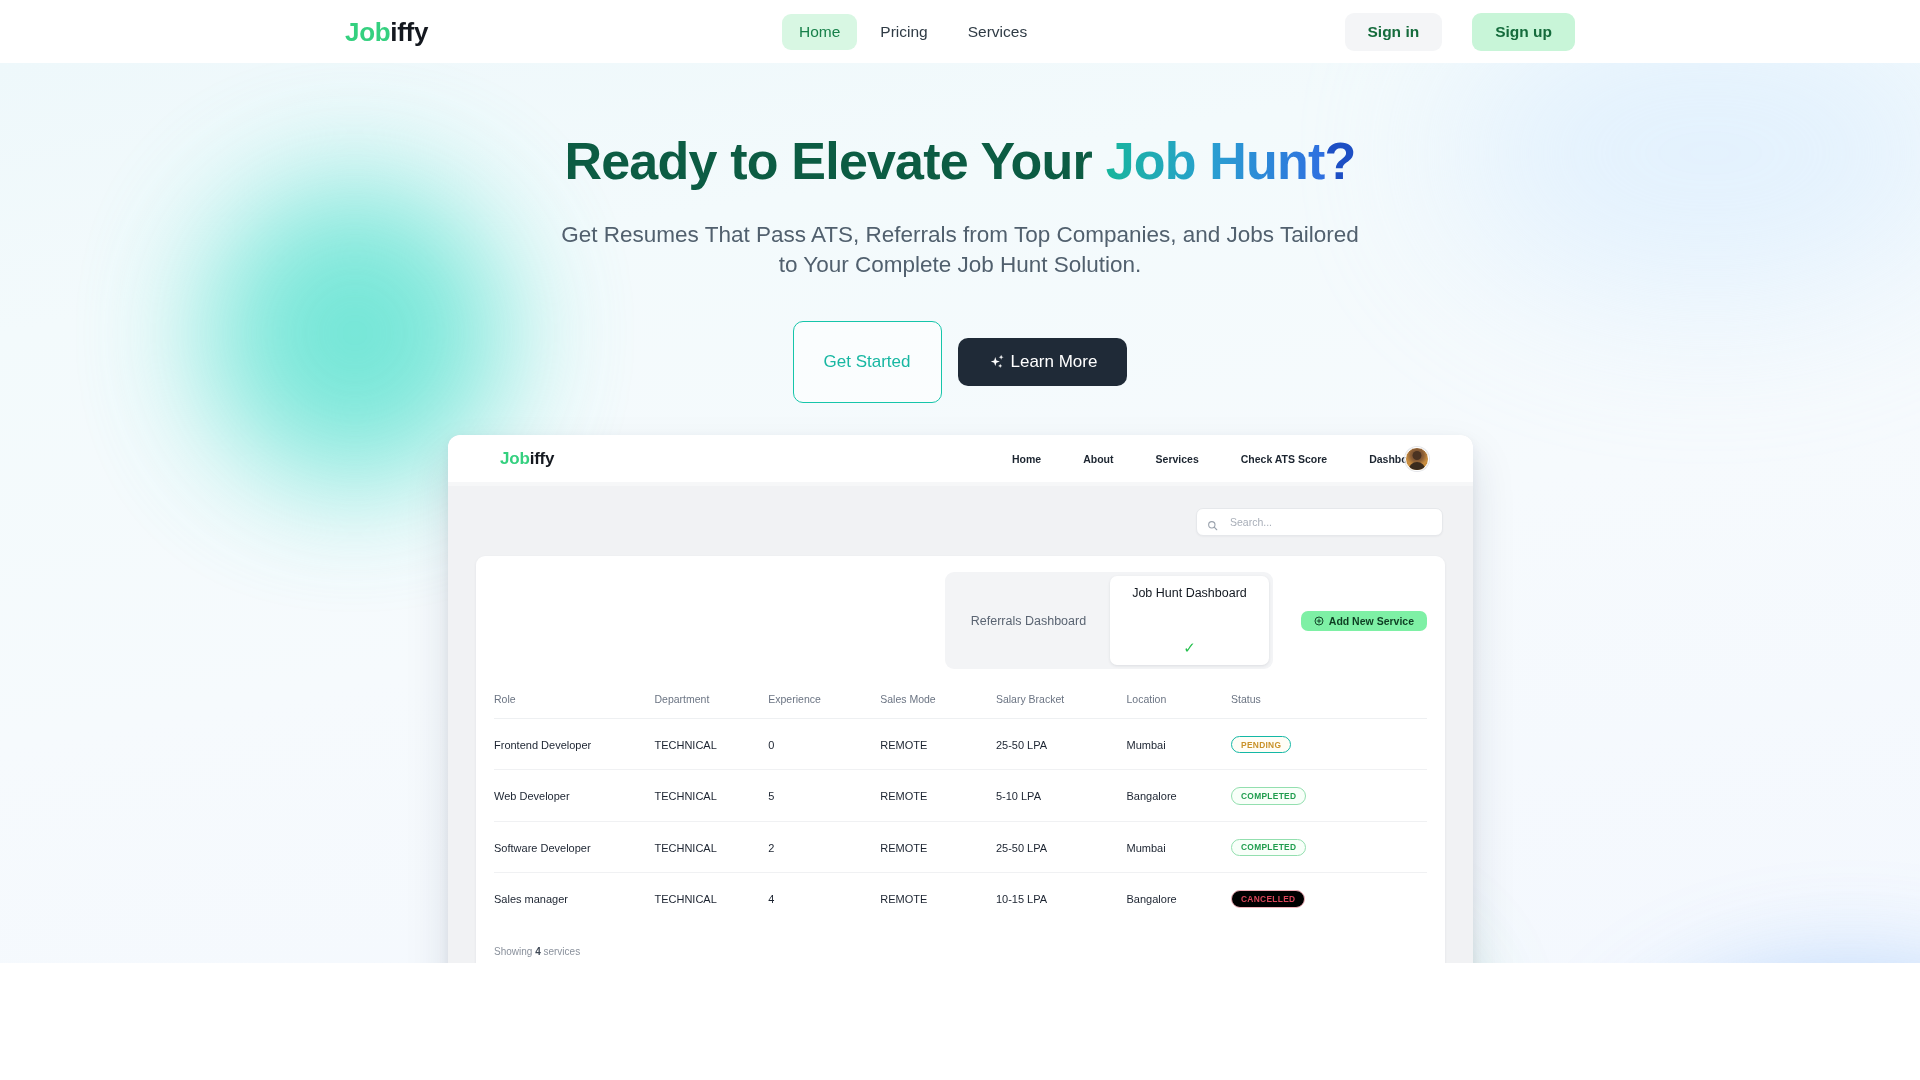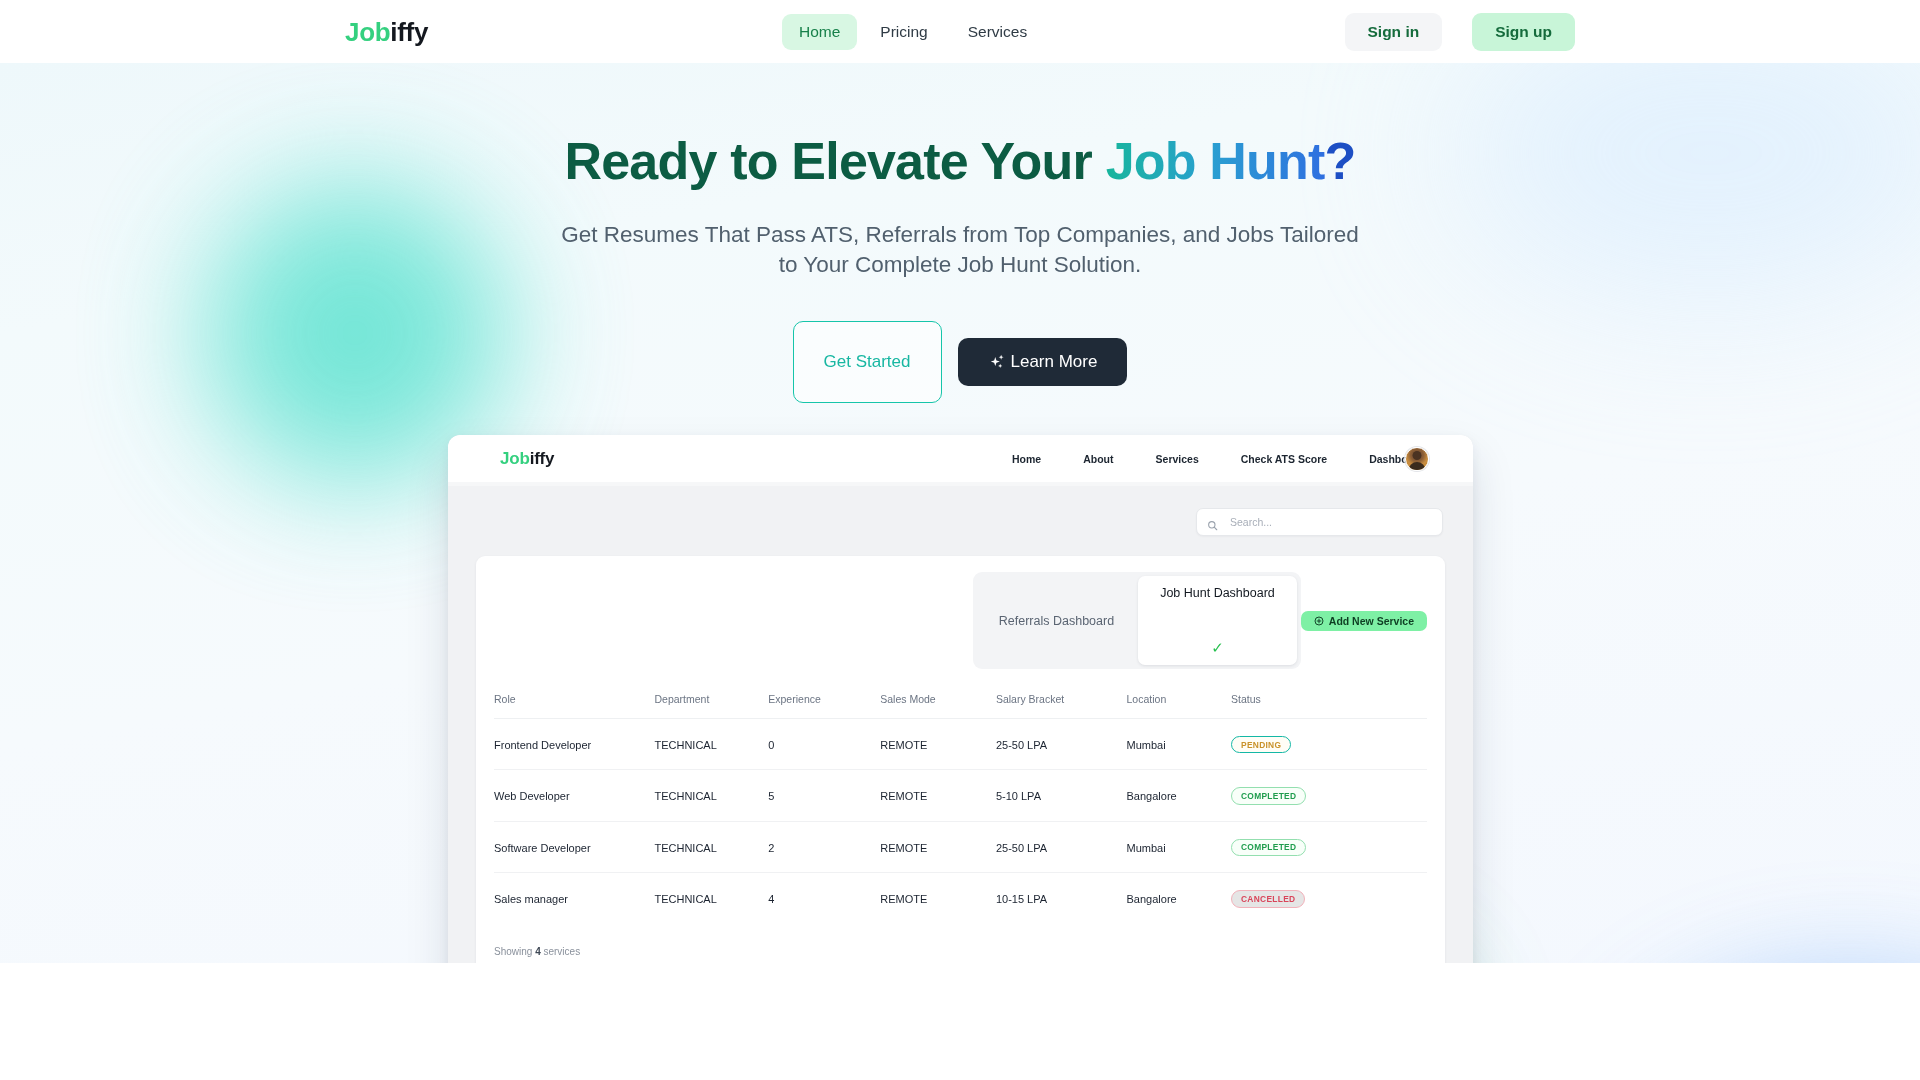--- a/index.html
+++ b/index.html
@@ -386,20 +386,21 @@
     font-family: inherit;
     font-size: 10.5px;
     font-weight: bold;
     padding: 4px 13px;
     border-radius: 7px;
     cursor: pointer;
     display: inline-flex;
     align-items: center;
     gap: 5px;
     white-space: nowrap;
+    margin-left: 28px;
   }
 
   table.dash-table {
     width: 100%;
     border-collapse: collapse;
     table-layout: fixed;
   }
   table.dash-table th {
     text-align: left;
     font-size: 10.5px;
@@ -429,21 +430,21 @@
     display: inline-block;
     font-size: 8.4px;
     font-weight: bold;
     letter-spacing: 0.3px;
     padding: 3.5px 9px;
     border-radius: 20px;
     line-height: 1;
   }
   .badge-pending   { color: #c9922a; border: 1px solid #14b8a6; background: #fffdf6; }
   .badge-completed { color: #1f9d4d; border: 1px solid #93dfaf; background: #f8fff9; }
-  .badge-cancelled { color: #d9455a; border: 1px solid #f2b1ba; background: #e5e5e5; }
+  .badge-cancelled { color: #d9455a; border: 1px solid #f2b1ba; background: #000000; }
 
   .showing {
     margin-top: 22px;
     font-size: 10px;
     color: #8a919c;
   }
   .showing b { color: #3f4855; }
 
   .icon-sparkle { display: inline-block; width: 19px; height: 19px; }
   .icon-search  { display: inline-block; width: 11px; height: 11px; flex: 0 0 auto; }

